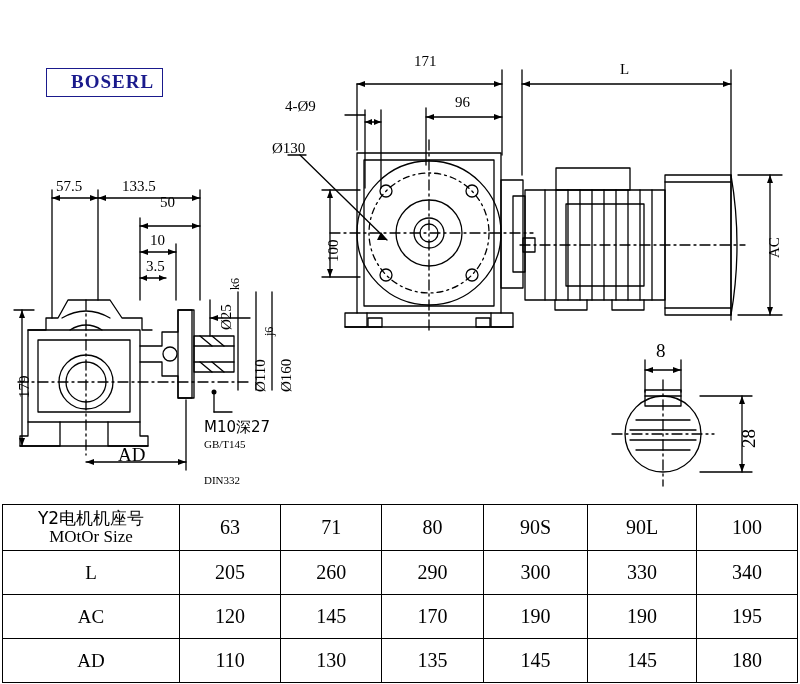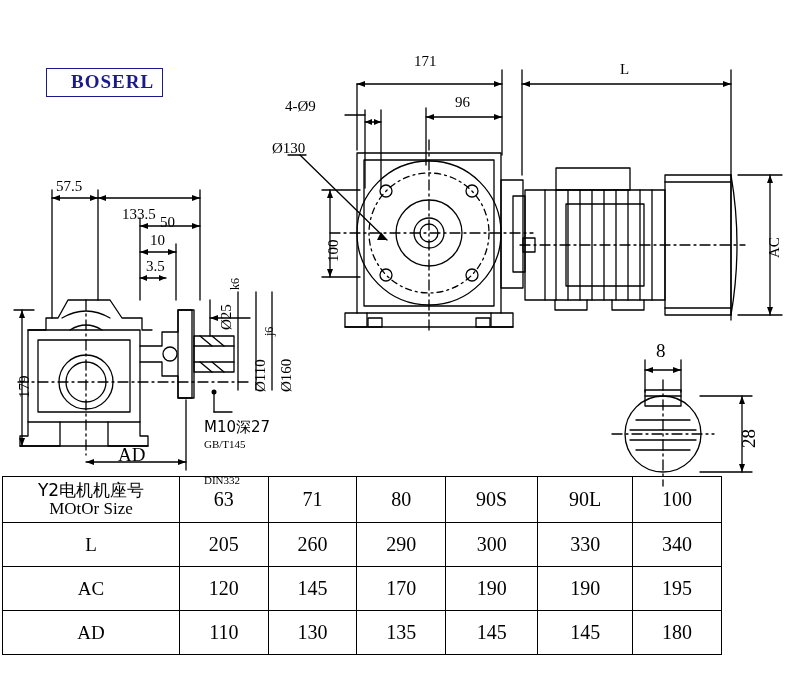--- a/index.html
+++ b/index.html
@@ -34,22 +34,22 @@
     font-family:"Liberation Serif", serif;
     font-size:15px;
     white-space:nowrap;
   }
   .dim.xs{font-size:12px;}
   .rot90{transform:rotate(-90deg);transform-origin:left top;}
   
   table.spec{
     border-collapse:collapse;
     position:absolute;
-    left:2px; top:476px;
-    width:720px;
+    left:2px; top:504px;
+    width:796px;
   }
   table.spec td{
     border:1.3px solid #000;
     text-align:center;
     font-family:"Liberation Serif", serif;
     font-size:20px;
     height:43px;
     padding:0;
   }
   table.spec td.lbl{
@@ -284,22 +284,22 @@
   <div class="abs dim" style="left:620px;top:61px;">L</div>
   <div class="abs dim" style="left:455px;top:94px;">96</div>
   <div class="abs dim" style="left:285px;top:98px;">4-Ø9</div>
   <div class="abs dim" style="left:272px;top:140px;">Ø130</div>
   <div class="abs dim rot90" style="left:325px;top:262px;">100</div>
   <div class="abs dim rot90" style="left:766px;top:258px;">AC</div>
   <div class="abs dim" style="left:656px;top:340px;font-size:19px;">8</div>
   <div class="abs dim rot90" style="left:738px;top:448px;font-size:19px;">28</div>
 
   <div class="abs dim" style="left:56px;top:178px;">57.5</div>
-  <div class="abs dim" style="left:122px;top:178px;margin-top:28px;">133.5</div>
-  <div class="abs dim" style="left:160px;top:214px;">50</div>
+  <div class="abs dim" style="left:122px;top:178px;">133.5</div>
+  <div class="abs dim" style="left:160px;top:194px;">50</div>
   <div class="abs dim" style="left:150px;top:232px;">10</div>
   <div class="abs dim" style="left:146px;top:258px;">3.5</div>
   <div class="abs dim rot90" style="left:16px;top:398px;">179</div>
   <div class="abs dim" style="left:118px;top:444px;font-size:19px;">AD</div>
 
   <div class="abs dim rot90" style="left:218px;top:330px;">Ø25</div>
   <div class="abs dim xs rot90" style="left:228px;top:290px;">k6</div>
   <div class="abs dim rot90" style="left:252px;top:392px;">Ø110</div>
   <div class="abs dim xs rot90" style="left:262px;top:336px;">j6</div>
   <div class="abs dim rot90" style="left:278px;top:392px;">Ø160</div>

